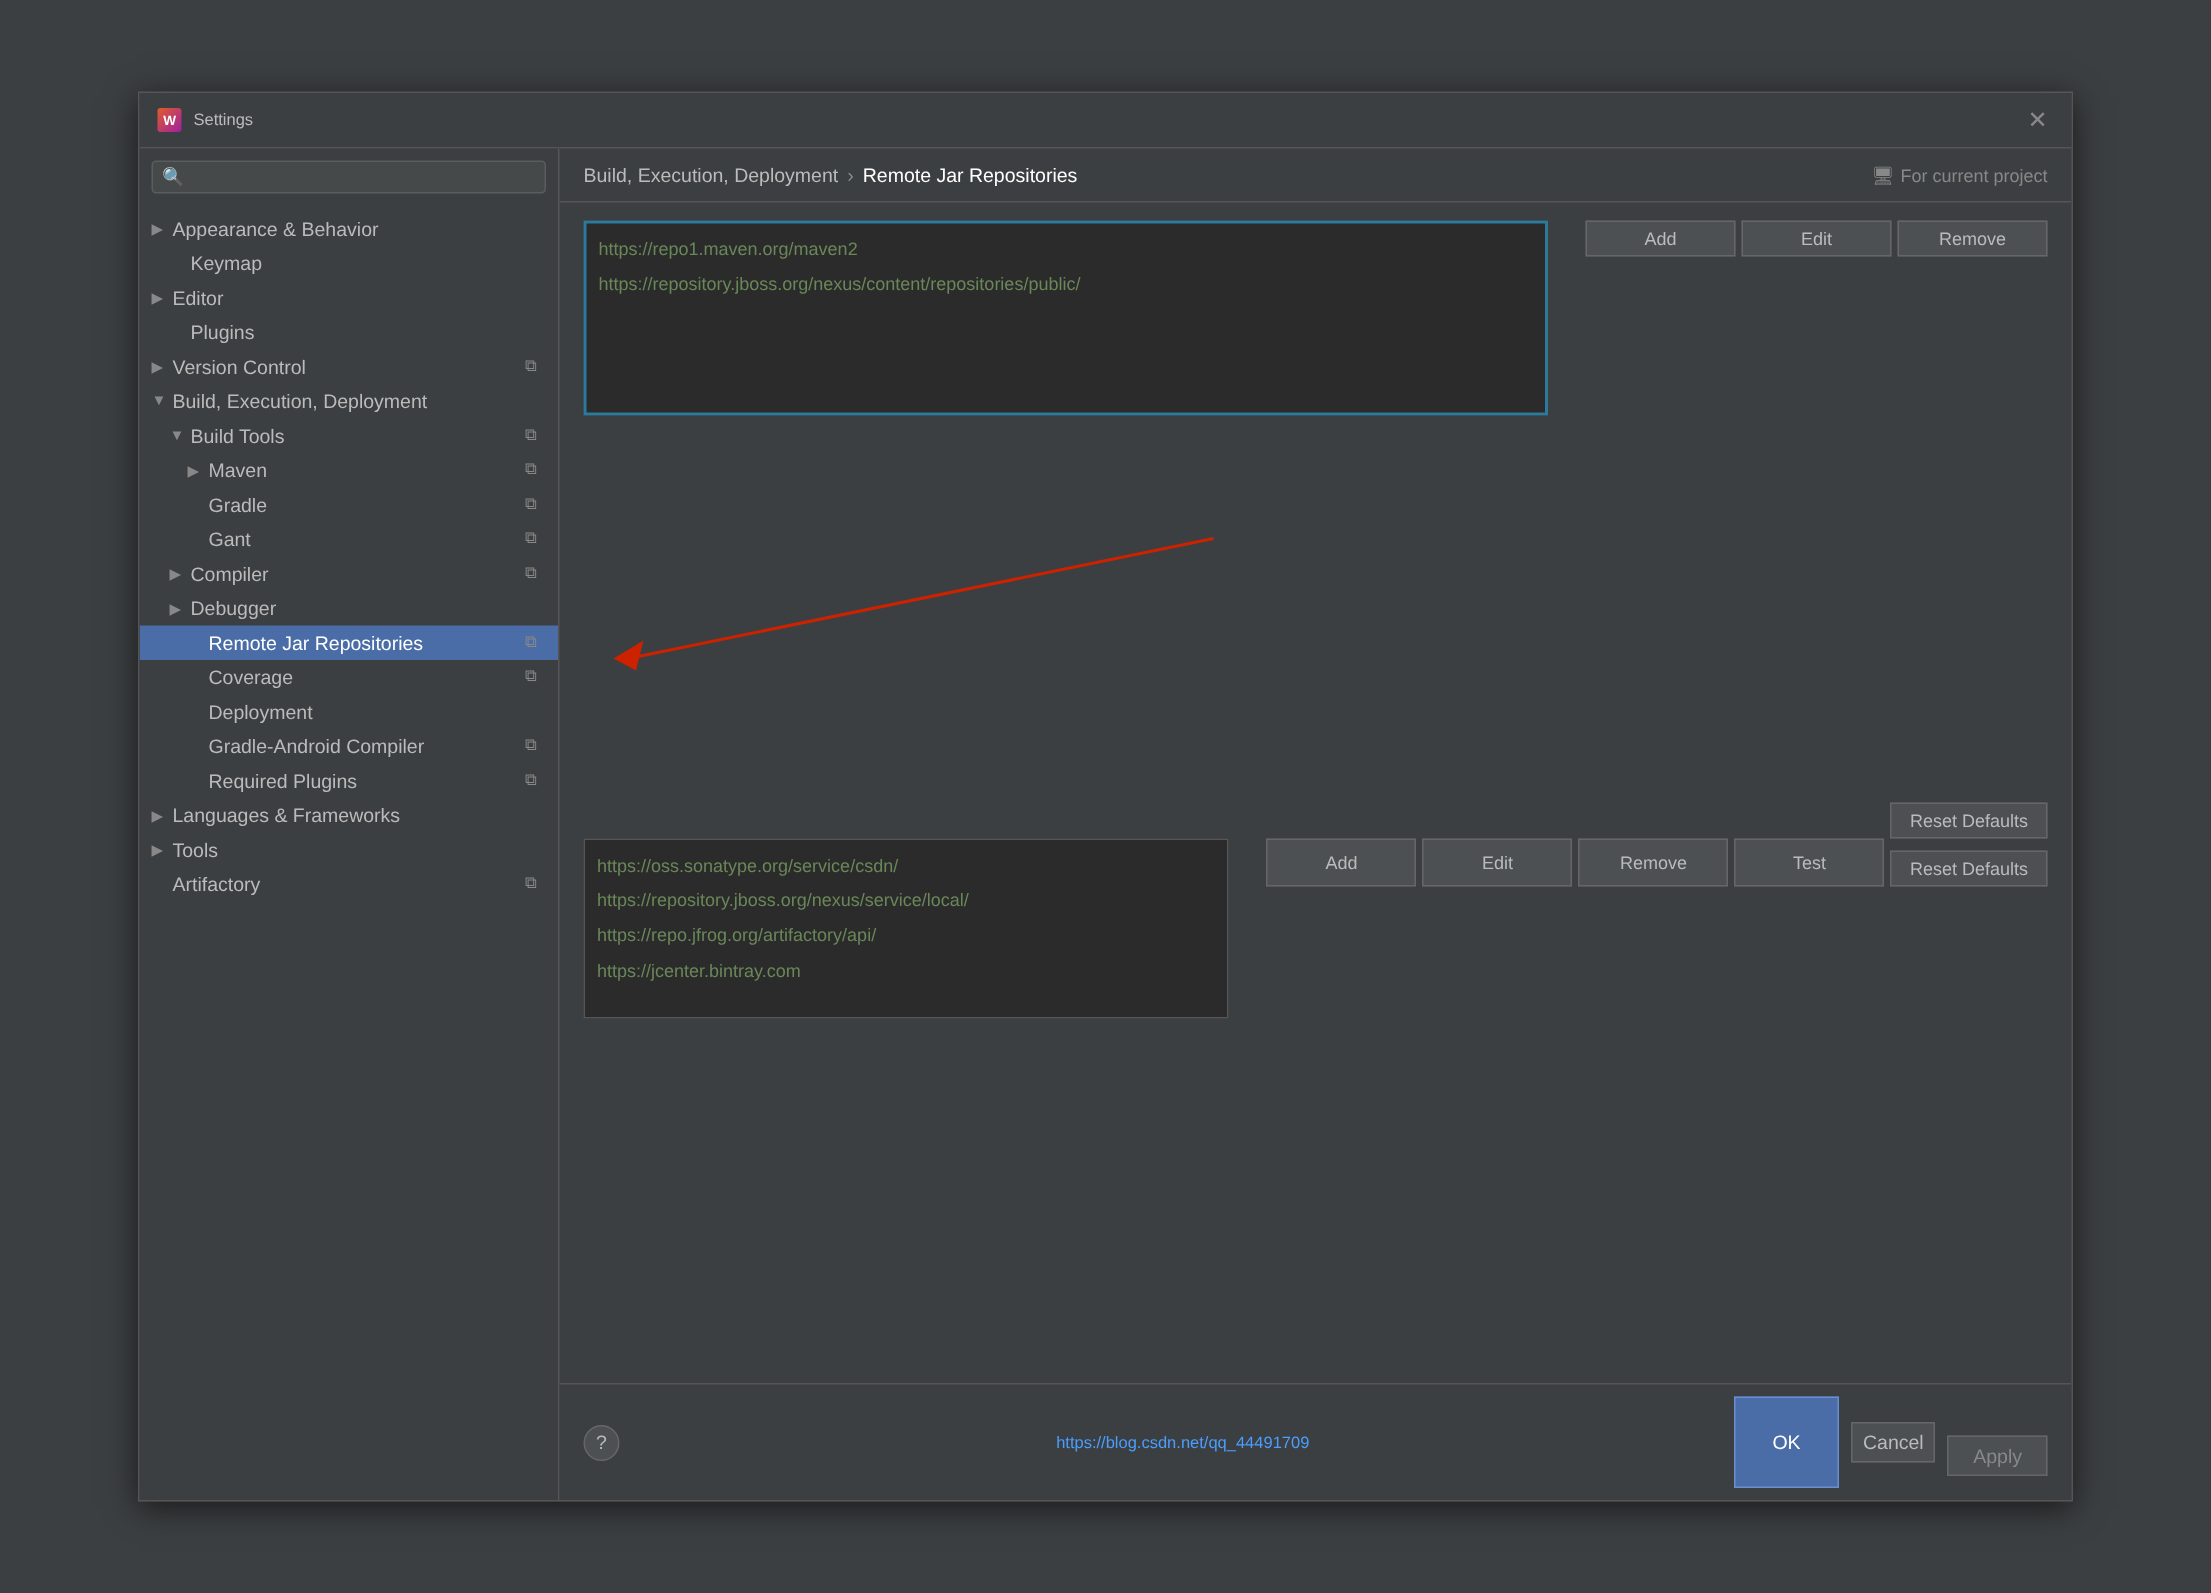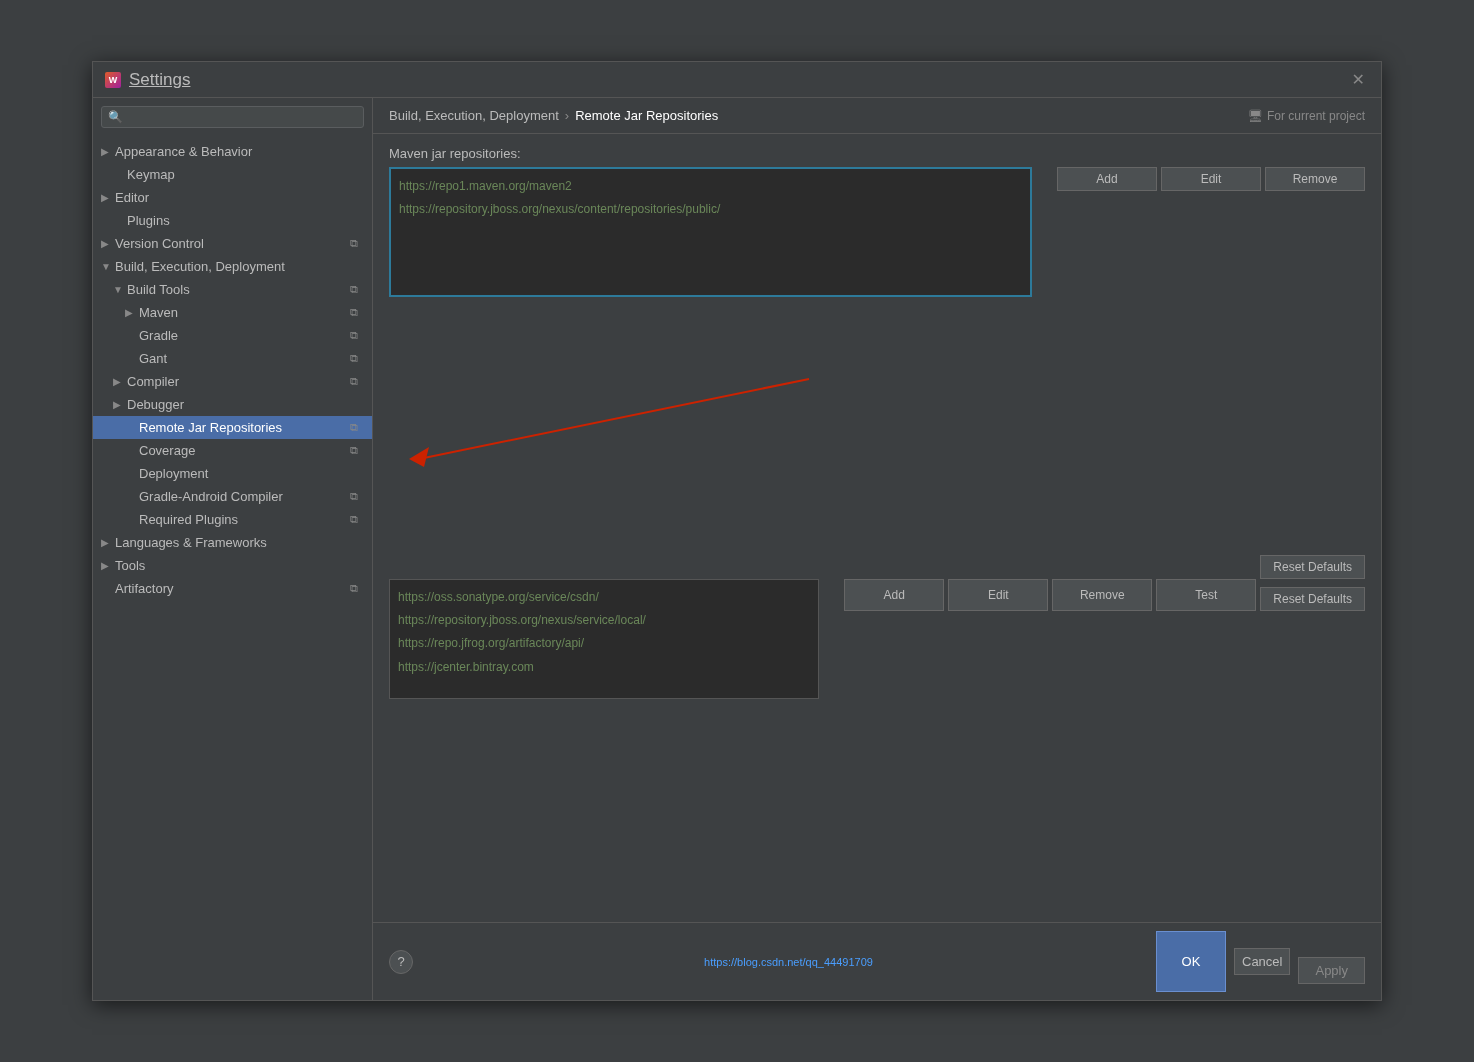--- a/index.html
+++ b/index.html
@@ -44,22 +44,21 @@
       border-radius: 2px;
       display: flex;
       align-items: center;
       justify-content: center;
       font-size: 9px;
       color: white;
       font-weight: bold;
     }
     .title-text {
       color: #bbbbbb;
-      font-size: 17px;
-      text-decoration: underline;
+      font-size: 11px;
     }
     .close-btn {
       color: #888;
       cursor: pointer;
       font-size: 16px;
       background: none;
       border: none;
       padding: 2px 4px;
     }
     .dialog-body {
@@ -407,21 +406,20 @@
         <span class="breadcrumb-current">Remote Jar Repositories</span>
         <div class="for-current-project">
           <span>🖥</span>
           <span>For current project</span>
         </div>
       </div>
 
       <div class="content-area" style="position:relative;">
 
         <div class="repo-section">
-          <div class="section-label">Maven jar repositories:</div>
           <div class="section-container">
             <div class="repo-list-box">
               <div class="repo-url">https://repo1.maven.org/maven2</div>
               <div class="repo-url">https://repository.jboss.org/nexus/content/repositories/public/</div>
             </div>
             <div class="btn-column">
               <button class="action-btn">Add</button>
               <button class="action-btn">Edit</button>
               <button class="action-btn">Remove</button>
             </div>

